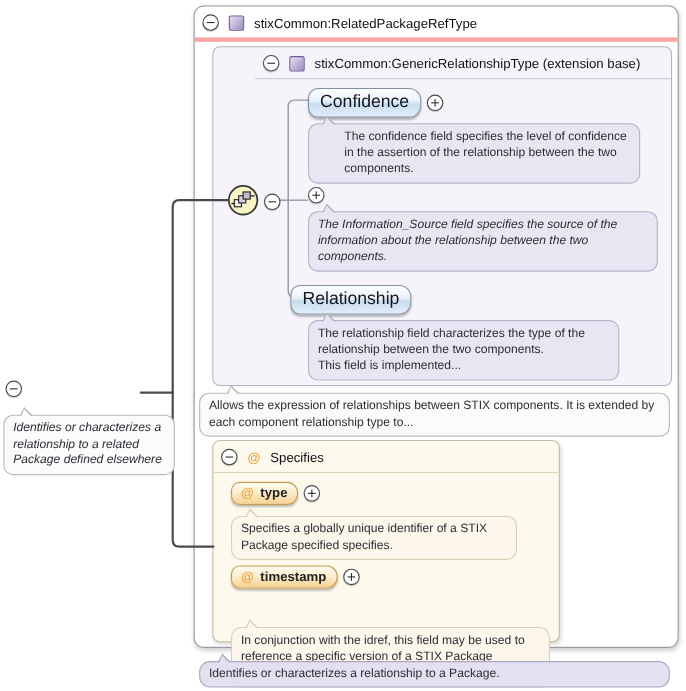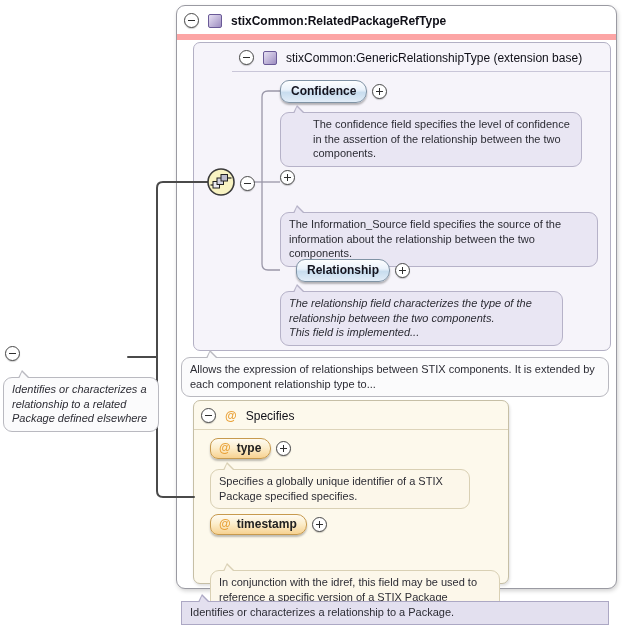--- a/index.html
+++ b/index.html
@@ -20,21 +20,21 @@
   }
   #attr-box {
     left:193px; top:400px; width:316px; height:184px;
     background:#fdf9ec; border:1px solid #c6bfa6; border-radius:7px;
     box-shadow:1px 2px 3px rgba(0,0,0,0.12);
   }
   .box-header {
     display:flex; align-items:center; gap:9px;
     padding:7px 8px 6px 7px; font-size:12px; color:#101018;
   }
-  #outer-box .box-header { border-bottom:6px solid #fca5a5;font-weight:bold; }
+  #outer-box .box-header { border-bottom:4px solid #fca5a5; }
   #inner-box .box-header { border-bottom:1px solid #c9c6d8; }
   #attr-box  .box-header { border-bottom:1px solid #ddd4ba; }
 
   
   .circle-btn {
     width:13px; height:13px; border:1px solid #4a4a4a; border-radius:50%;
     background:#ffffff; position:relative; display:inline-block; flex:none;
     box-shadow:0 1px 1px rgba(0,0,0,0.2); cursor:pointer;
   }
   .circle-btn::before {
@@ -52,21 +52,21 @@
   }
   .at {
     color:#e9a33c; font-weight:bold; font-size:12px; line-height:12px; flex:none;
   }
 
   
   .row { position:absolute; display:flex; align-items:center; gap:5px; z-index:3; }
   .pill {
     background:linear-gradient(180deg,#fdfeff 0%,#eaf2fb 42%,#c8ddef 55%,#e2edf8 100%);
     border:1px solid #8093a5; border-radius:9px 11px 11px 9px;
-    padding:3px 10px 4px 10px; font-size:12px; font-weight:bold; color:#14141f;
+    padding:3px 10px 4px 10px; font-size:16px; font-weight:normal; color:#14141f;
     box-shadow:0 2px 2px rgba(0,0,0,0.28); white-space:nowrap; cursor:pointer;
   }
   .attr-pill {
     display:flex; align-items:center; gap:6px;
     background:linear-gradient(180deg,#fefbf2 0%,#fceecd 45%,#f7d291 100%);
     border:1px solid #c79a4e; border-radius:8px 10px 10px 8px;
     padding:2px 9px 3px 8px; font-size:12px; font-weight:bold; color:#222;
     box-shadow:0 2px 2px rgba(0,0,0,0.25); white-space:nowrap; cursor:pointer;
   }
 
@@ -82,21 +82,21 @@
     border-left:4px solid transparent; border-right:8px solid transparent;
     border-bottom:8px solid var(--bd);
   }
   .bubble::before {
     content:""; position:absolute; top:-6px; left:calc(var(--tail) + 1px);
     border-left:3px solid transparent; border-right:7px solid transparent;
     border-bottom:7px solid var(--bg); z-index:1;
   }
   .bubble.cream { --bg:#fcf7ea; --bd:#d9d0b4; }
   .bubble.gray  { --bg:#fbfbfc; --bd:#b9b9c0; }
-  .bubble.lav2  { --bg:#e3e0ef; --bd:#aca8c4; border-radius:0; }
+  .bubble.lav2  { --bg:#e3e0ef; --bd:#aca8c4; border-radius:10px; }
   .pre { white-space:pre-line; }
 
   
   #wires { position:absolute; left:0; top:0; z-index:2; pointer-events:none; }
   #compositor { position:absolute; left:206px; top:167px; z-index:4; width:30px; height:30px; cursor:pointer; }
   #compositor-collapse { position:absolute; left:240px; top:176px; z-index:4; }
 </style>
 </head>
 <body>
 
@@ -157,27 +157,27 @@
 
 <div class="row" style="left:280px; top:80px;">
   <span class="pill">Confidence</span>
   <span class="circle-btn icon-plus"></span>
 </div>
 <div class="bubble" style="left:280px; top:112px; width:260px;padding-left:32px;">The confidence field specifies the level of confidence in the assertion of the relationship between the two components.</div>
 
 <div class="row" style="left:280px; top:170px;">
   <span class="circle-btn icon-plus"></span>
 </div>
-<div class="bubble" style="left:280px; top:212px; width:300px;">The Information_Source field specifies the source of the information about the relationship between the two components.</div>
+<div class="bubble" style="left:280px; top:192px; width:300px;font-style:italic;">The Information_Source field specifies the source of the information about the relationship between the two components.</div>
 
-<div class="row" style="left:296px; top:259px;">
+<div class="row" style="left:264px; top:259px;flex-direction:column;">
   <span class="pill">Relationship</span>
   <span class="circle-btn icon-plus"></span>
 </div>
-<div class="bubble pre" style="left:280px; top:291px; width:265px;font-style:italic;">The relationship field characterizes the type of the relationship between the two components.
+<div class="bubble pre" style="left:280px; top:291px; width:265px;">The relationship field characterizes the type of the relationship between the two components.
 This field is implemented...</div>
 
 <div class="bubble gray" style="left:181px; top:357px; width:410px; --tail:24px;">Allows the expression of relationships between STIX components. It is extended by each component relationship type to...</div>
 
 <div class="row" style="left:210px; top:438px;">
   <span class="attr-pill">
     <span class="at">@</span>
     <span>type</span>
   </span>
   <span class="circle-btn icon-plus"></span>

